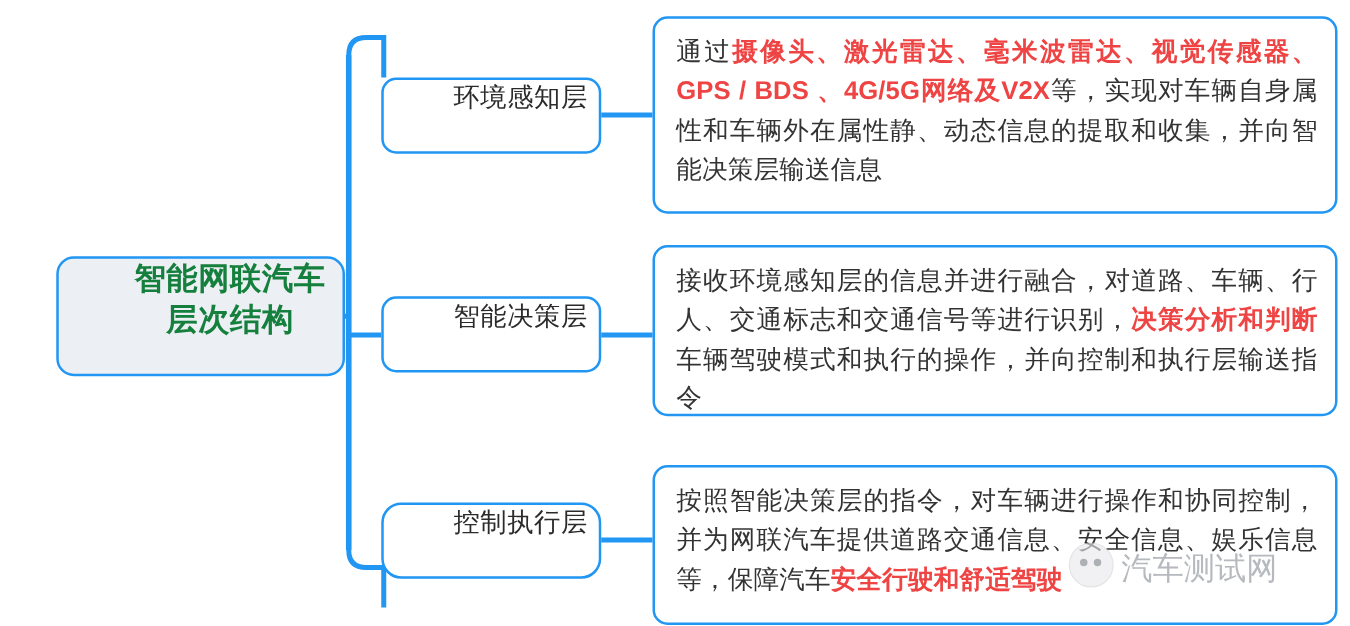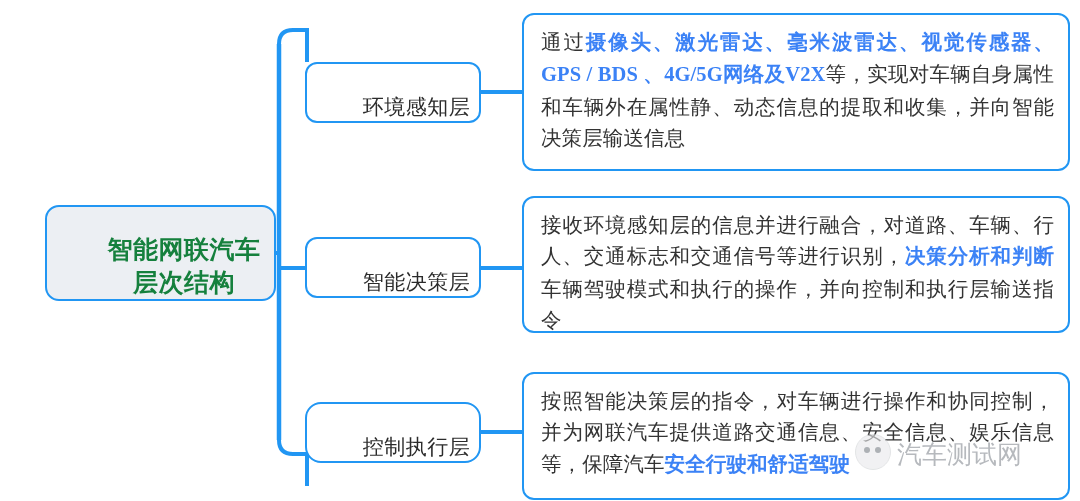--- a/index.html
+++ b/index.html
@@ -27,21 +27,21 @@
     left: 0; top: 0;
     width: 1080px;
     height: 501px;
     pointer-events: none;
   }
 
   .node {
     position: absolute;
     box-sizing: border-box;
     display: flex;
-    align-items: flex-end;
+    align-items: flex-start;
     justify-content: center;
     text-align: center;
     padding-left: 47px;
   }
 
   
   .root-node {
     left: 45px;
     top: 205px;
     width: 231px;
@@ -90,22 +90,21 @@
   }
   .desc-box .body {
     font-size: 20.5px;
     line-height: 1.53;
     color: #333333;
     text-align: justify;
     letter-spacing: 0.1px;
   }
   .desc-box .body b {
     font-weight: bold;
-    color: #3b82f6;
-    font-family: Liberation Serif, serif;
+    color: #ef4444;
   }
   #desc-box-0 { top: 13px;  height: 158px; }
   #desc-box-1 { top: 196px; height: 137px; }
   #desc-box-2 { top: 372px; height: 128px; }
 
   
   .watermark {
     position: absolute;
     left: 855px;
     top: 428px;

